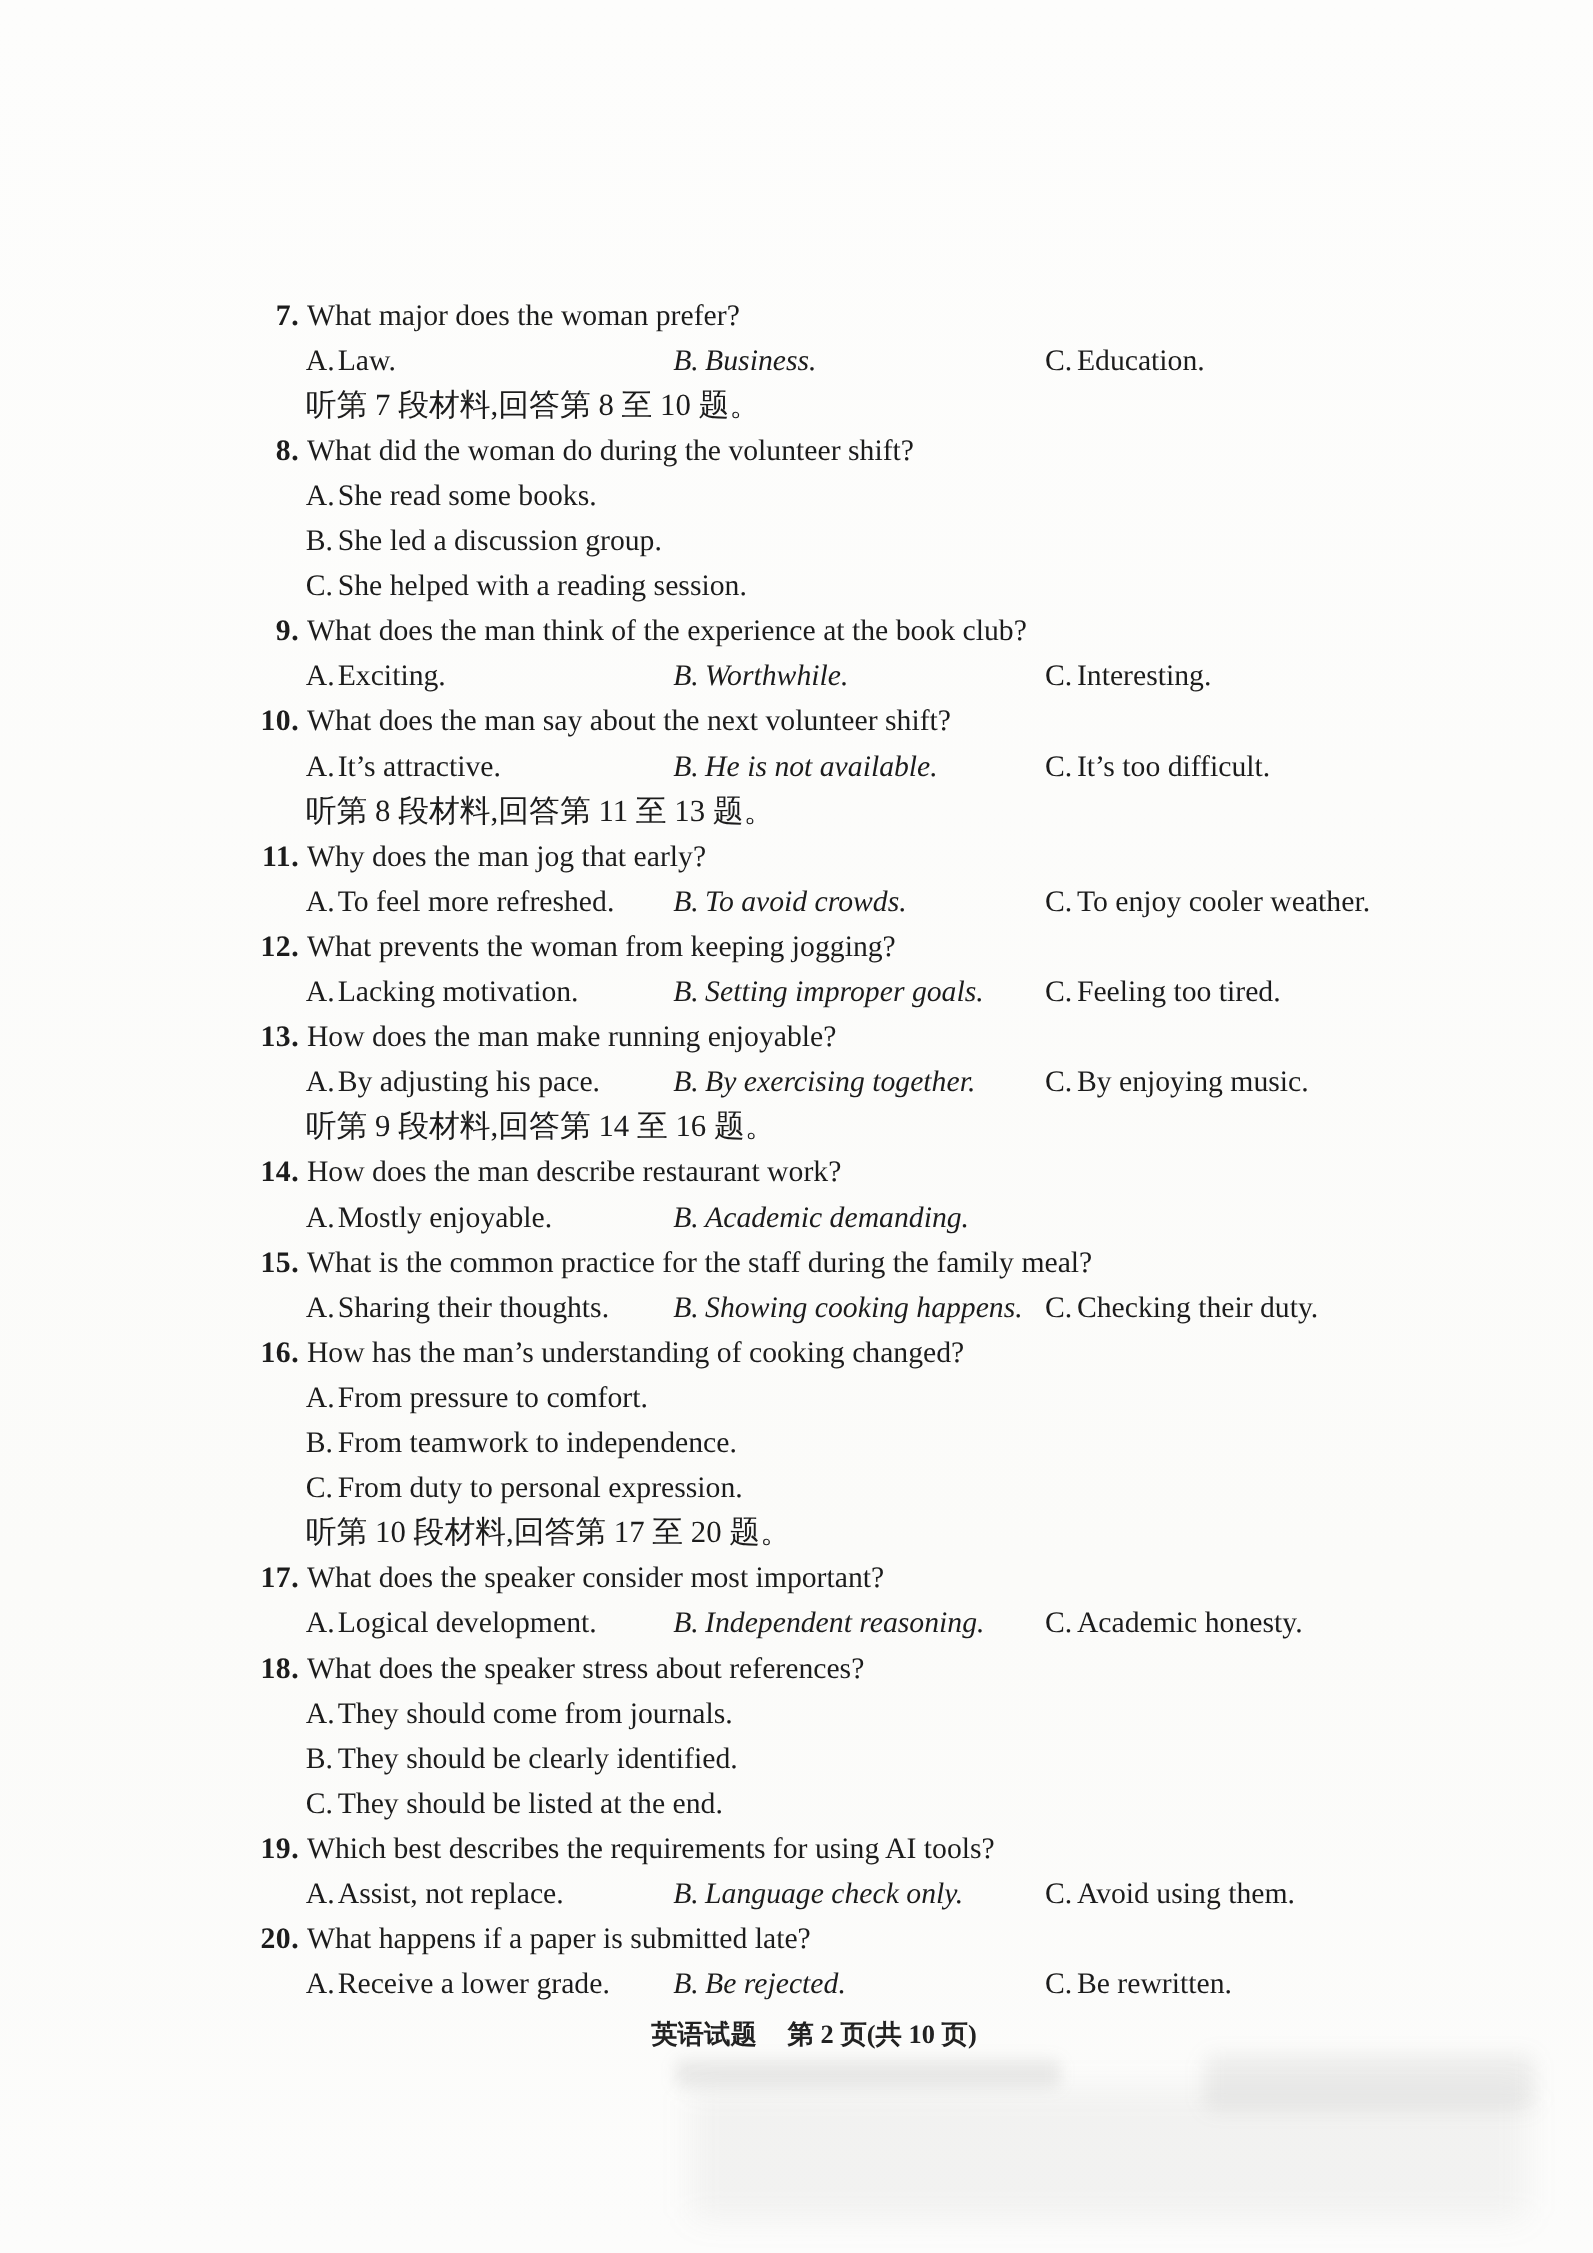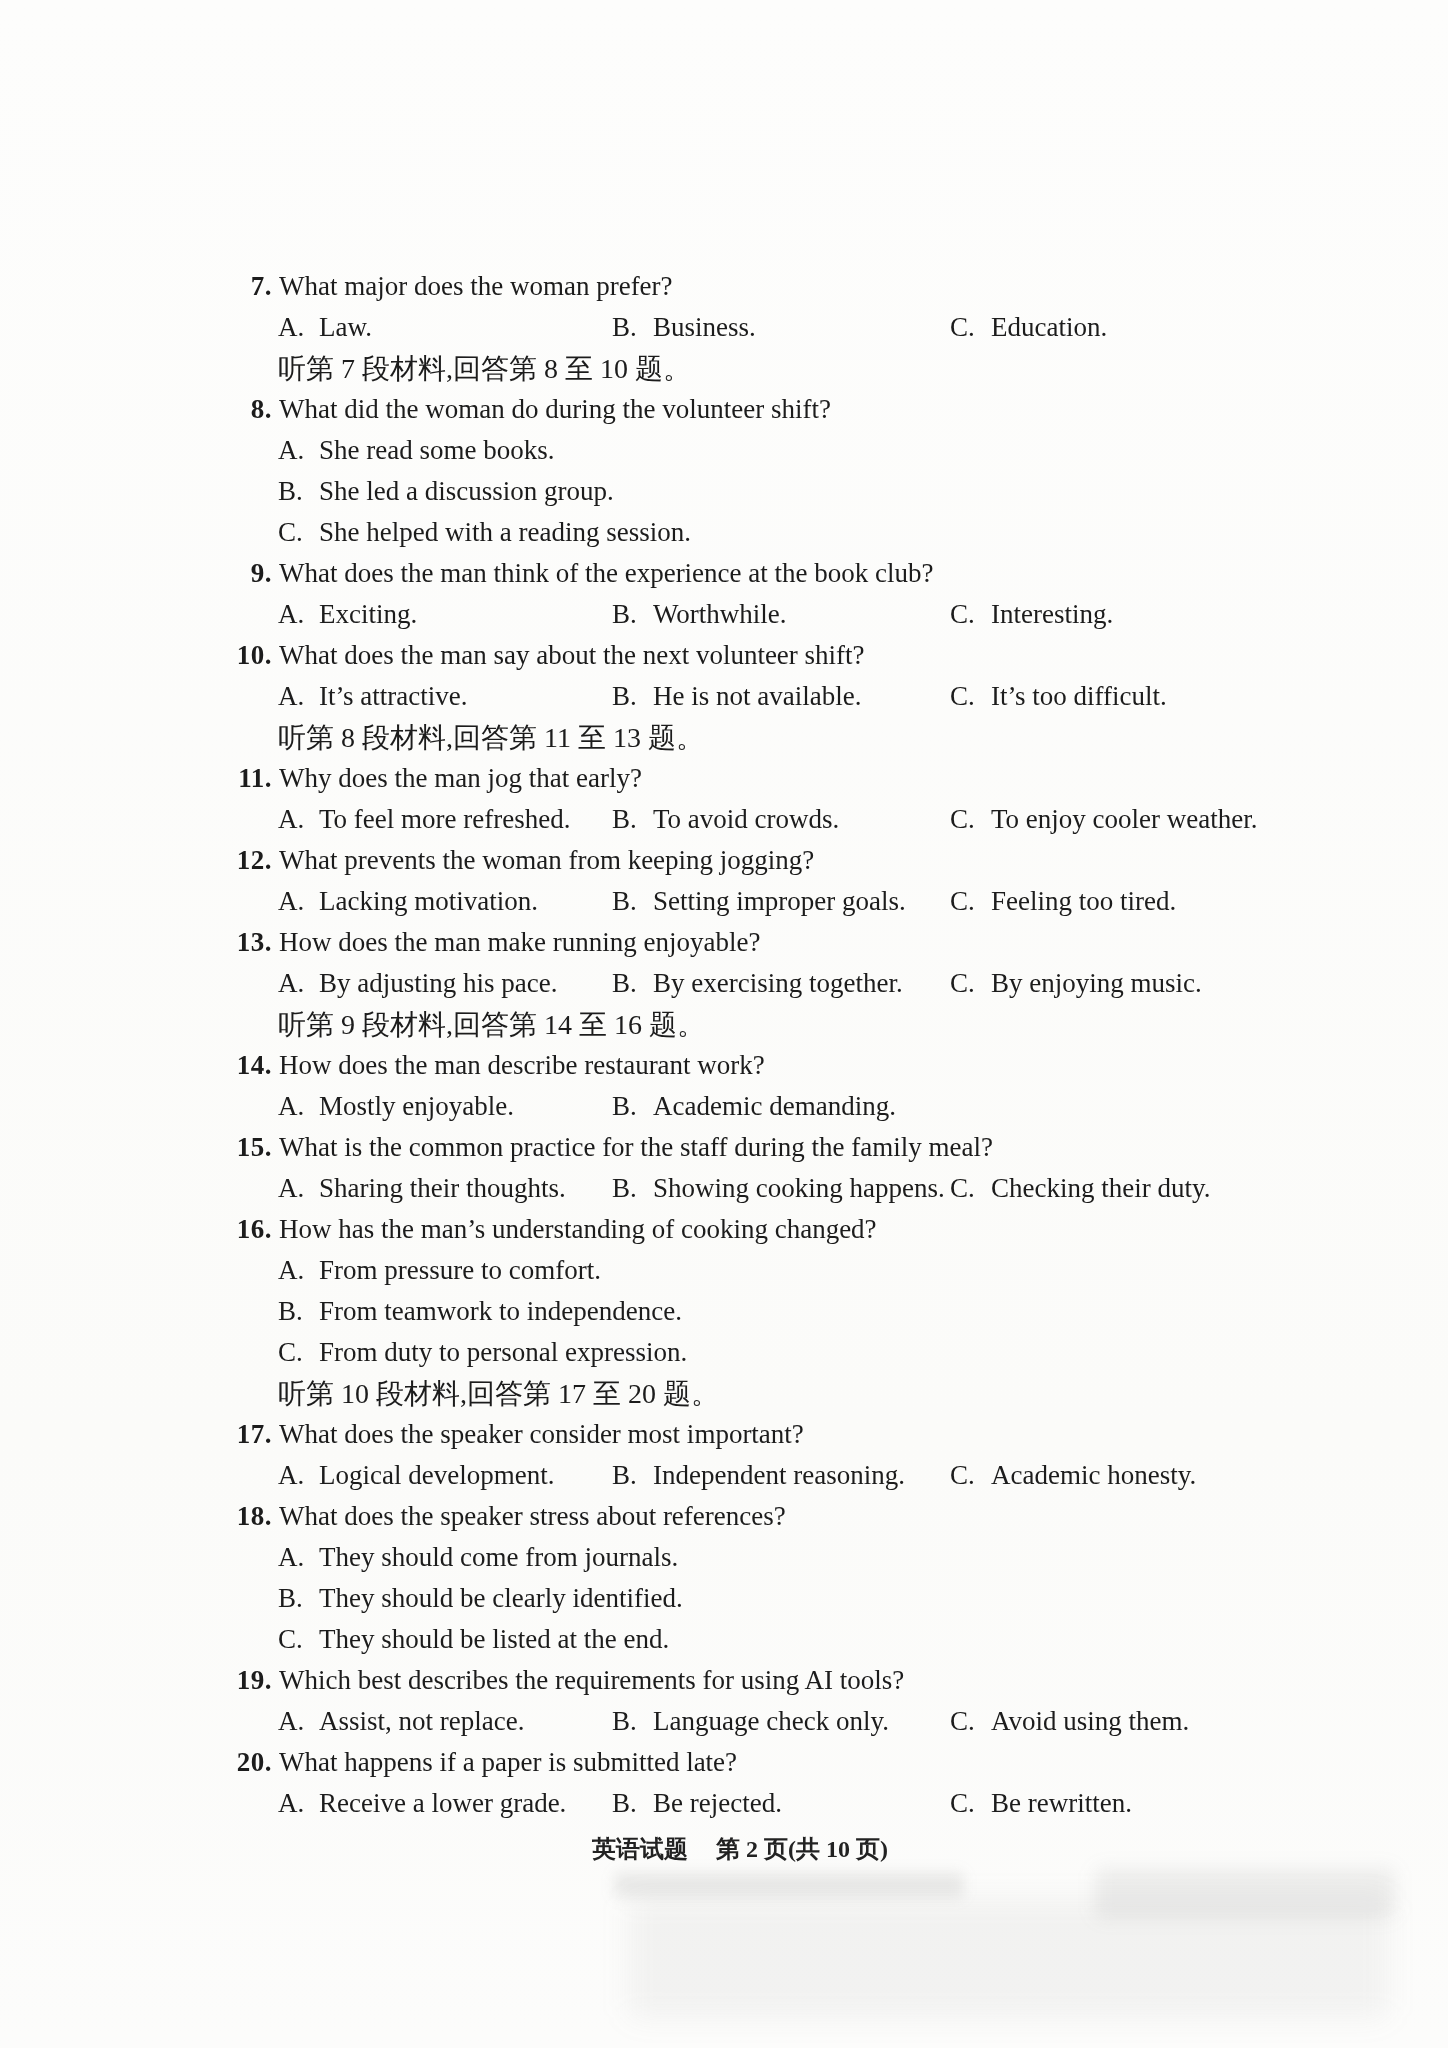--- a/index.html
+++ b/index.html
@@ -49,33 +49,33 @@
 
   
   .opts-row {
     height:41px; line-height:41px;
     padding-left:278px;
     display:flex;
     font-size:27px;
     white-space:nowrap;
   }
   .opts-row .opt:nth-child(1) { width:334px; }
-  .opts-row .opt:nth-child(2) { width:338px; }
+  .opts-row .opt:nth-child(2) { width:338px;font-style:italic; }
   .opts-row .opt:nth-child(3) { flex:1; }
 
   
   .opts-stack .opt {
     display:block;
     height:41px; line-height:41px;
     padding-left:278px;
     font-size:27px;
     white-space:nowrap;
   }
   .opt-label { display:inline-block; min-width:27px; }
-  .opt-text  { margin-left:14px; }
+  .opt-text  { margin-left:2px; }
 
   .footer {
     position:absolute;
     top:1833px; left:0;
     width:1448px;
     text-align:center;
     font-size:24px;
     font-weight:600;
     padding-left:32px;
     color:#222;

